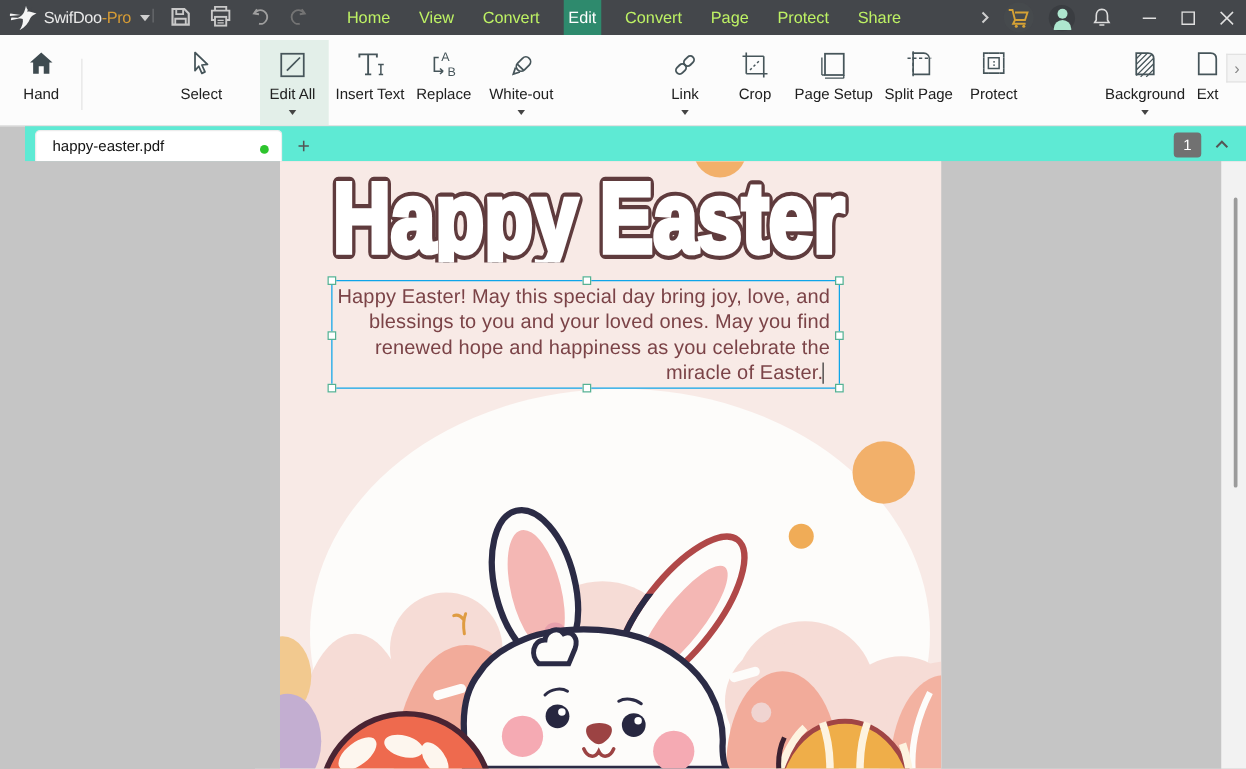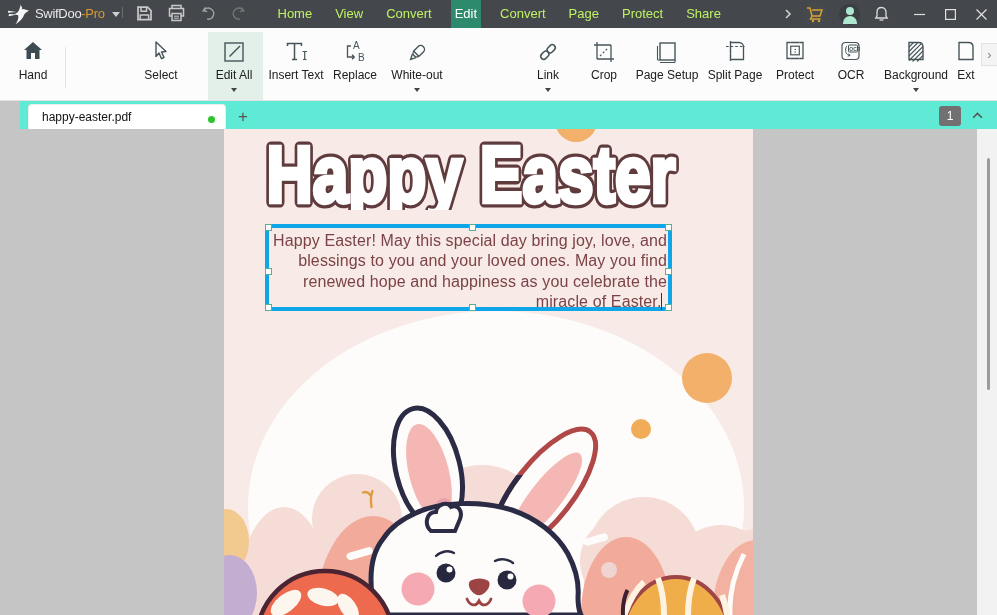--- a/index.html
+++ b/index.html
@@ -37,21 +37,21 @@
 #pagebadge { position:absolute; left:939px; top:106px; width:22px; height:20px; background:#717171; border-radius:3px; color:#fff; font-size:12px; text-align:center; line-height:20px; }
 #collapse { position:absolute; left:970px; top:109px; width:15px; height:14px; }
 
 
 #docarea { position:absolute; left:0; top:129px; width:997px; height:486px; background:#c5c5c5;text-align:right; }
 #page { position:absolute; left:224px; top:0; width:529px; height:486px; background:#f8eae6; overflow:hidden; }
 #scrollzone { position:absolute; right:0; top:0; width:20px; height:486px; background:#f2f2f2; }
 #scrollthumb { position:absolute; left:10px; top:29px; width:3px; height:232px; background:#9b9b9b; border-radius:2px; }
 
 
-#txbox { position:absolute; left:41px; top:95px; width:407px; height:87px; border:4px solid #0ea5e9; }
+#txbox { position:absolute; left:41px; top:95px; width:407px; height:87px; border:1px solid #0ea5e9; }
 #txbox .txt { position:absolute; left:4px; top:3px; font-size:16px; line-height:20.3px; color:#7b4347; letter-spacing:0.12px; white-space:nowrap; }
 .hdl { position:absolute; width:7px; height:7px; background:#fff; border:1px solid #56b193; }
 </style>
 </head>
 <body>
 <div id="app">
 
   <div id="titlebar">
     <svg class="abs" style="left:7px;top:3px" width="23" height="22" viewBox="0 0 23 22">
         <g fill="#f5f5f5">
@@ -213,29 +213,20 @@
     </div>
     <div class="titem" style="left:769px;width:52px">
       <svg width="21" height="21" viewBox="0 0 21 21">
           <path d="M6 2.5 H15 M18.5 6 V15 M15 18.5 H6 M2.5 15 V6" stroke="#46555a" stroke-width="1.3" fill="none"></path>
           <path d="M2.5 6 V2.5 H6 M15 2.5 H18.5 V6 M18.5 15 V18.5 H15 M6 18.5 H2.5 V15" fill="none" stroke="#46555a" stroke-width="1.3"></path>
           <rect x="6.2" y="6.2" width="8.6" height="8.6" fill="none" stroke="#46555a" stroke-width="1.2"></rect>
           <path d="M10 9.5 h1.5 M10 12 h1.5" stroke="#46555a" stroke-width="1"></path>
         </svg>
       <div class="lbl">Protect</div>
     </div>
-    <div class="titem" style="left:828px;width:46px">
-      <svg width="23" height="22" viewBox="0 0 23 22">
-          <path d="M6 2.5 H16 C18 2.5 19.5 4 19.5 6 V16 C19.5 18 18 19.5 16 19.5 H6 C4 19.5 2.5 18 2.5 16 V6 C2.5 4 4 2.5 6 2.5 Z" fill="none" stroke="#46555a" stroke-width="1.2"></path>
-          <rect x="9" y="5" width="9" height="7" rx="1" fill="none" stroke="#46555a" stroke-width="1"></rect>
-          <text x="9.8" y="10.8" font-size="5" font-weight="bold" fill="#46555a" font-family="Liberation Sans">OCR</text>
-          <path d="M7.5 6 C5.5 7.5 5.5 13 8 14.5 L10.5 15.5 M10.5 15.5 L8.2 16.2 M10.5 15.5 L9.2 13.6" fill="none" stroke="#46555a" stroke-width="1"></path>
-        </svg>
-      <div class="lbl">OCR</div>
-    </div>
     <div class="titem" style="left:883px;width:66px">
       <svg width="21" height="22" viewBox="0 0 21 22">
           <path d="M3.5 2.5 H13 C16 2.5 17.5 4.5 17.5 7 V19.5 H3.5 Z" fill="none" stroke="#46555a" stroke-width="1.4"></path>
           <path d="M3.5 7 L8 2.5 M3.5 11.5 L12.5 2.5 M3.5 16 L16.3 3.2 M3.5 20.5 L17.5 6.5 M7 21.5 L17.5 11 M11.5 21.5 L17.5 15.5" stroke="#46555a" stroke-width="1.1"></path>
         </svg>
       <div class="lbl">Background</div>
       <div class="dd"></div>
     </div>
     <div class="titem" style="left:946px;width:40px">
       <svg width="21" height="22" viewBox="0 0 21 22">

